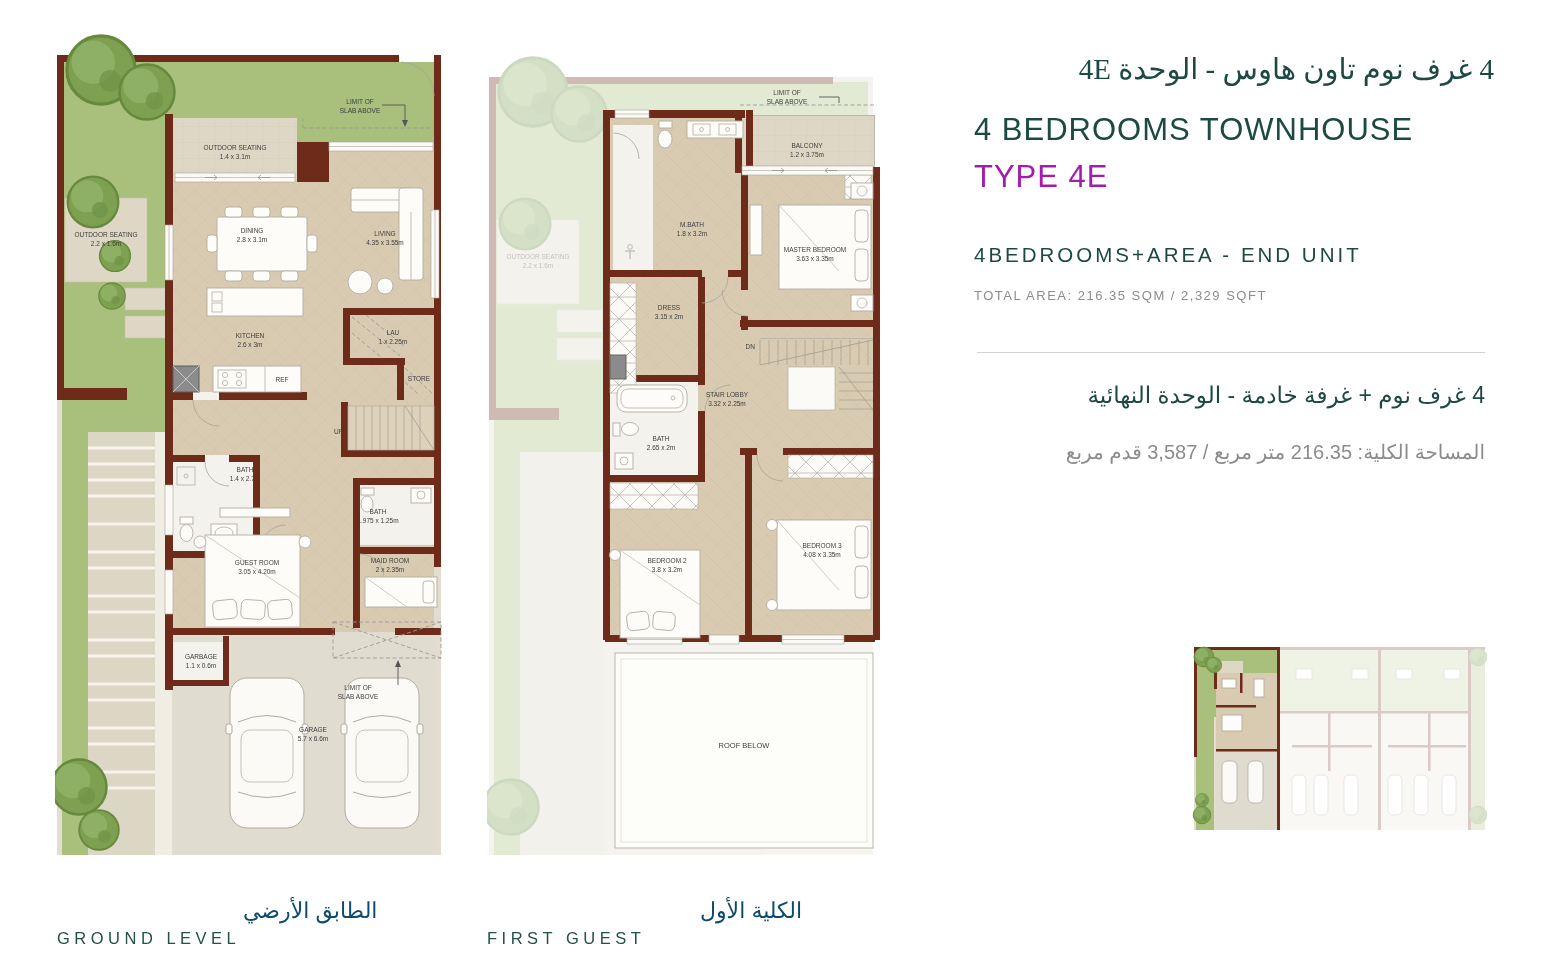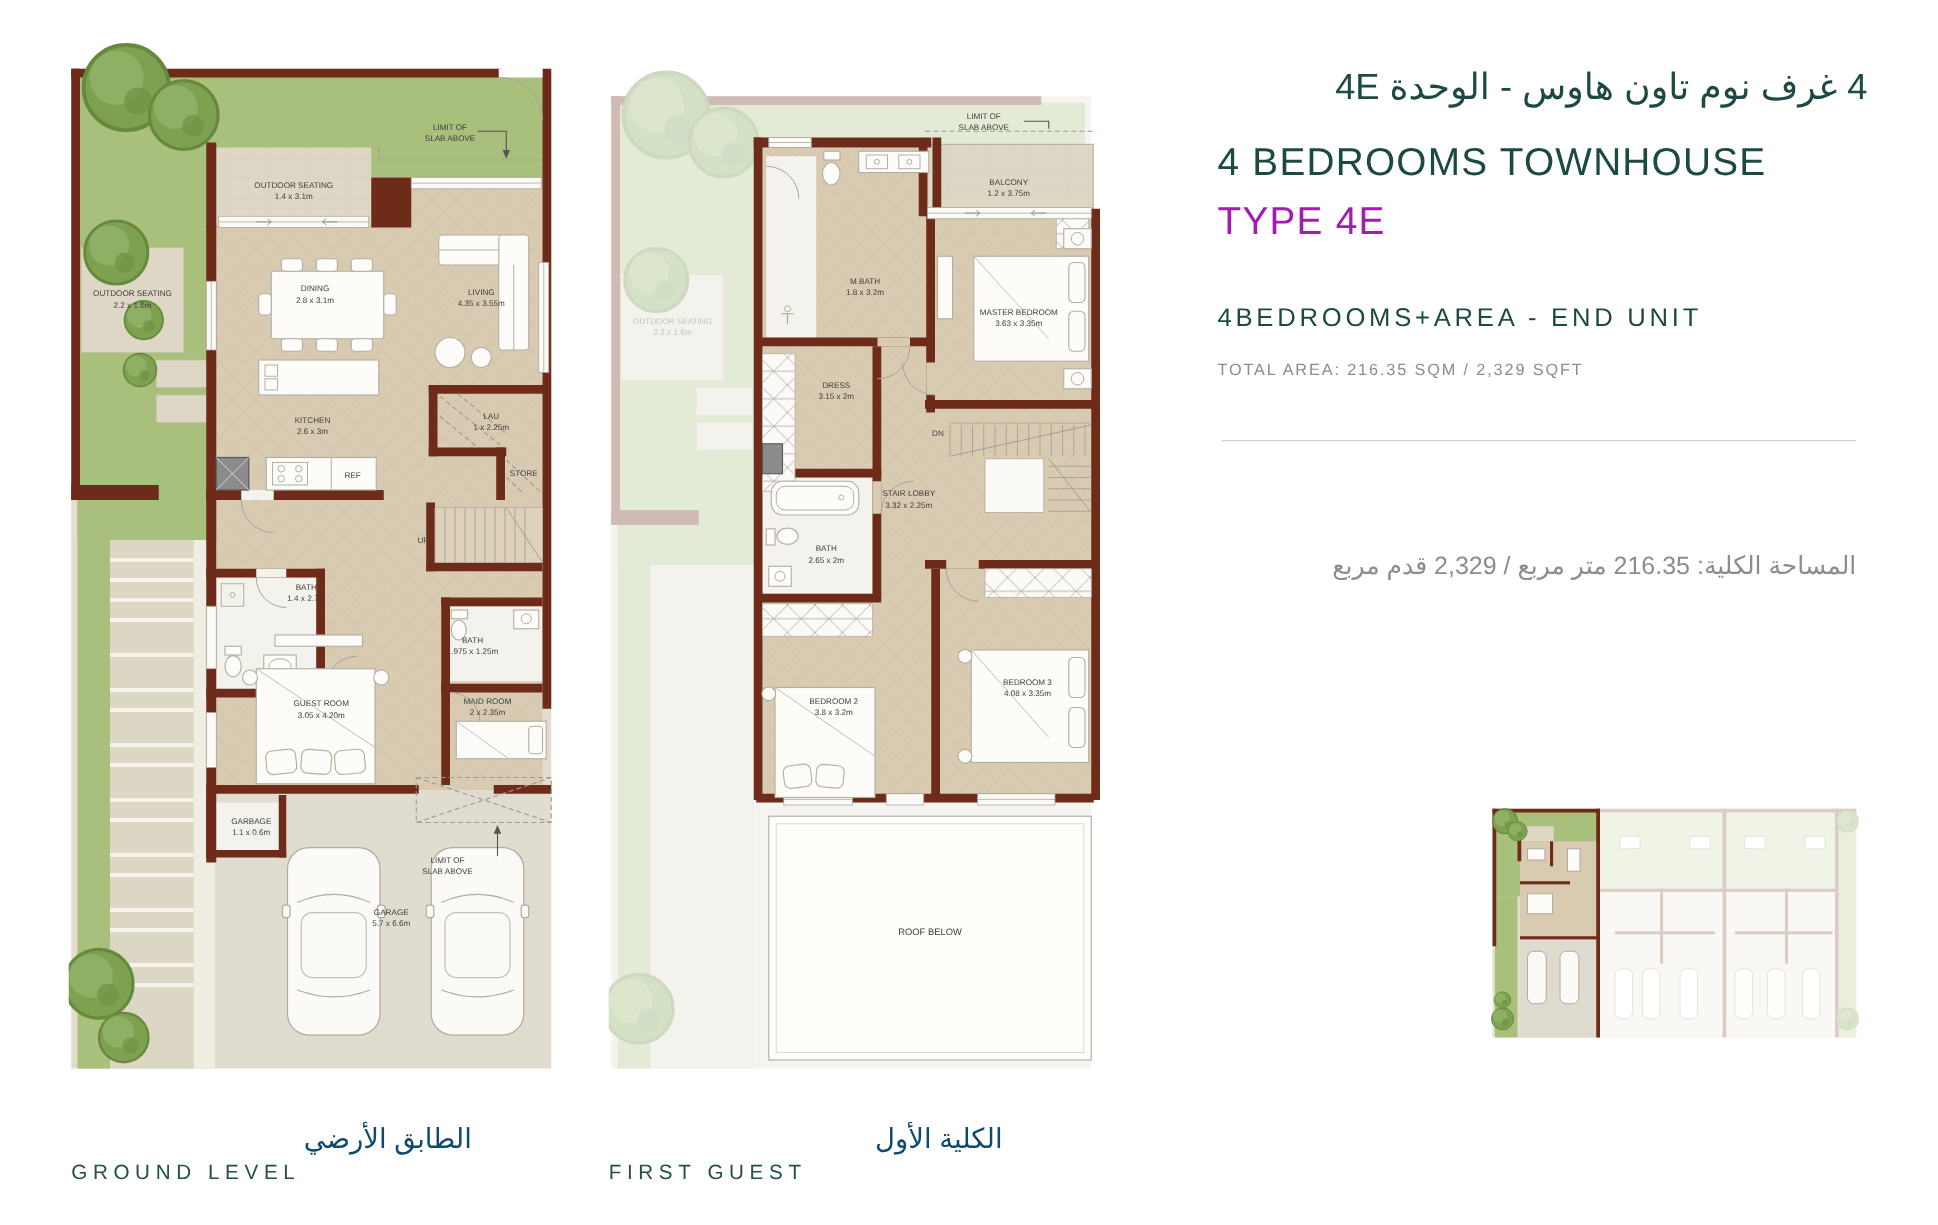--- a/index.html
+++ b/index.html
@@ -1,19 +1,19 @@
 <!DOCTYPE html>
 <html><head>
 <meta charset="utf-8">
 <style>
   html,body{margin:0;padding:0;background:#ffffff;}
   .page{position:relative;width:1550px;height:980px;background:#ffffff;overflow:hidden;
         font-family:"Liberation Sans",sans-serif;}
   .abs{position:absolute;}
-  .title-ar{top:52px;left:970px;width:524px;text-align:right;font-size:29px;color:#1c4a43;direction:rtl;}
+  .title-ar{top:52px;left:970px;width:524px;text-align:right;font-size:29px;color:#1c4a43;direction:rtl;font-family:Liberation Serif, serif;}
   .title-en1{top:112px;left:974px;font-size:31px;letter-spacing:1px;color:#1c4a43;}
   .title-en2{top:159px;left:974px;font-size:31px;letter-spacing:1px;color:#a21caf;}
   .unit-en{top:243px;left:974px;font-size:20.5px;letter-spacing:3px;color:#1c4a43;}
   .area-en{top:288px;left:974px;font-size:13px;letter-spacing:1.5px;color:#8c8c8c;}
   .divider{top:352px;left:977px;width:508px;border-top:1px solid #d2d2d2;height:0;}
   .unit-ar{top:382px;left:970px;width:515px;text-align:right;font-size:23px;color:#1c4a43;direction:rtl;}
   .area-ar{top:440px;left:970px;width:515px;text-align:right;font-size:20px;color:#8c8c8c;direction:rtl;}
   .cap-en{font-size:16.5px;letter-spacing:4.5px;color:#24504a;margin-top:24px;}
   .cap-ar{font-size:22px;color:#0c4a6e;text-align:left;direction:rtl;}
   
@@ -556,20 +556,21 @@
       <use href="#tree" transform="translate(286,170) scale(0.8)"></use>
     </g>
   </svg>
 
   <div class="abs title-ar">4 غرف نوم تاون هاوس - الوحدة 4E</div>
   <div class="abs title-en1">4 BEDROOMS TOWNHOUSE</div>
   <div class="abs title-en2">TYPE 4E</div>
   <div class="abs unit-en">4BEDROOMS+AREA - END UNIT</div>
   <div class="abs area-en">TOTAL AREA: 216.35 SQM / 2,329 SQFT</div>
   <div class="abs divider"></div>
-  <div class="abs area-ar">المساحة الكلية: 216.35 متر مربع / 2,329 قدم مربع</div>
+  <div class="abs unit-ar">4 غرف نوم + غرفة خادمة - الوحدة النهائية</div>
+  <div class="abs area-ar">المساحة الكلية: 216.35 متر مربع / 3,587 قدم مربع</div>
 
   <div class="abs cap-en" style="left:57px;top:905px">GROUND LEVEL</div>
   <div class="abs cap-ar" style="left:243px;top:898px;width:200px">الطابق الأرضي</div>
   <div class="abs cap-en" style="left:487px;top:905px">FIRST GUEST</div>
   <div class="abs cap-ar" style="left:700px;top:898px;width:199px">الكلية الأول</div>
 
 </div>
 
 </body></html>

